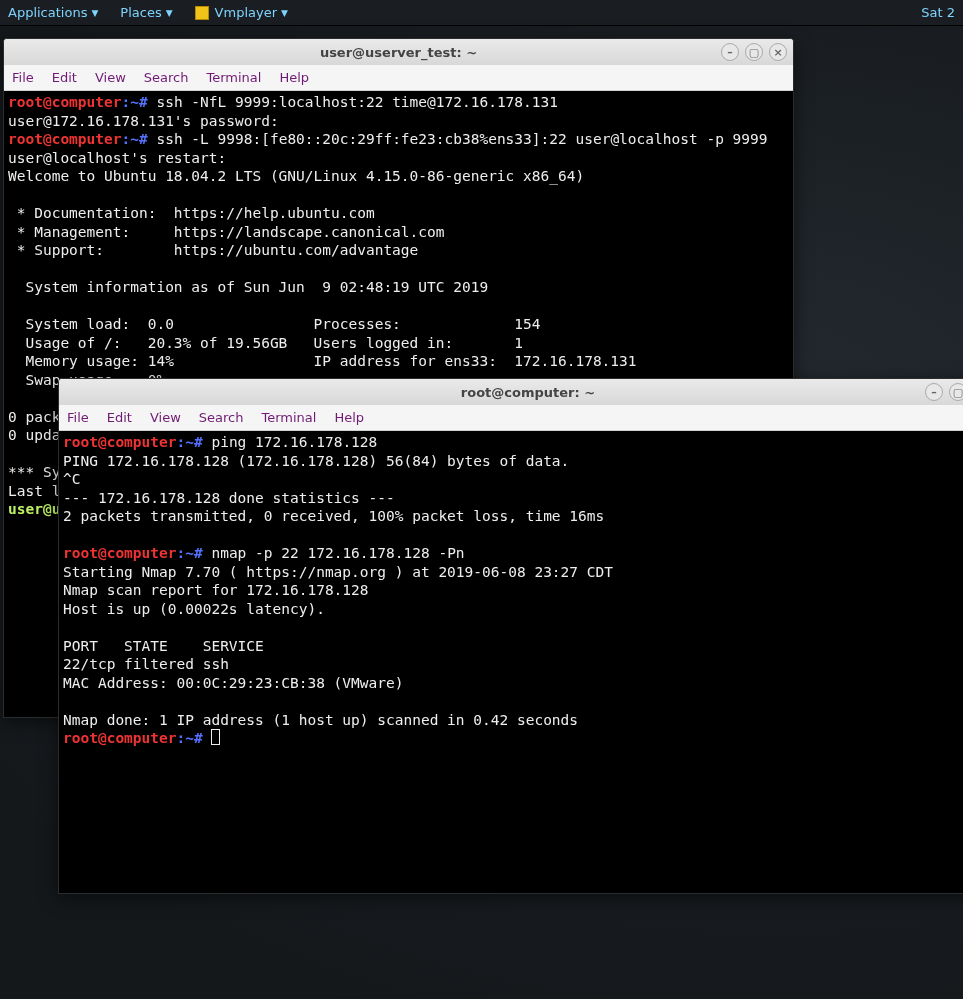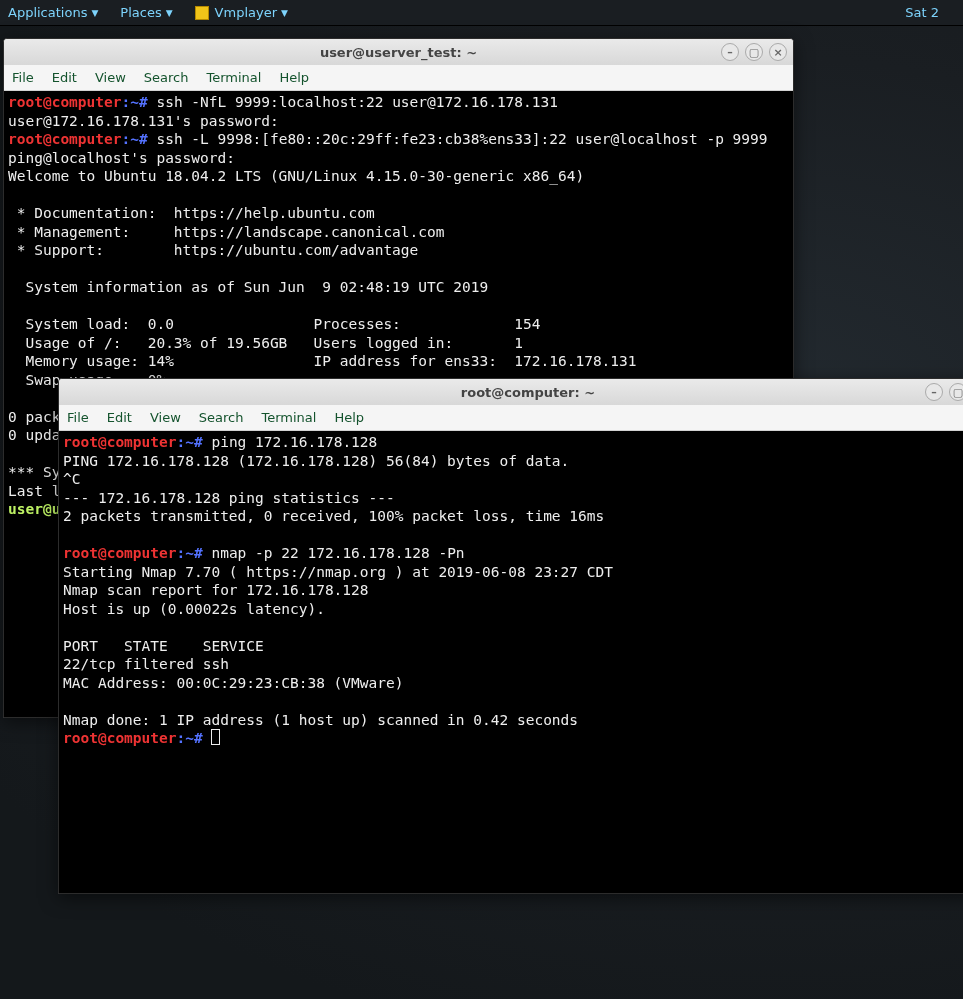--- a/index.html
+++ b/index.html
@@ -27,21 +27,21 @@
   margin-right: 22px;
   display: flex;
   align-items: center;
   cursor: pointer;
 }
 .topbar .menu-item .arrow {
   margin-left: 4px;
   font-size: 9px;
 }
 .topbar .spacer { flex: 1; }
-.topbar .clock { margin-right: 16px; }
+.topbar .clock { margin-right: 0; }
 
 .vm-icon {
   width: 14px;
   height: 14px;
   background: #f0c419;
   border: 1px solid #b58900;
   margin-right: 6px;
   display: inline-block;
 }
 
@@ -98,21 +98,21 @@
   cursor: pointer;
 }
 .menubar {
   height: 26px;
   background: #f5f5f5;
   border-bottom: 1px solid #d2d2d2;
   display: flex;
   align-items: center;
   padding: 0 8px;
   font-size: 13px;
-  color: #14532d;
+  color: #701a75;
   gap: 18px;
 }
 .menubar span { cursor: pointer; }
 
 .terminal {
   flex: 1;
   background: #000;
   color: #eee;
   font-family: "DejaVu Sans Mono", monospace;
   font-size: 14.5px;
@@ -196,25 +196,25 @@
       </div>
     </div>
     <div class="menubar">
       <span>File</span>
       <span>Edit</span>
       <span>View</span>
       <span>Search</span>
       <span>Terminal</span>
       <span>Help</span>
     </div>
-    <div class="terminal"><span class="red">root@</span><span class="red">computer</span><span class="blue">:~#</span><span> ssh -NfL 9999:localhost:22 user@172.16.178.131</span>
+    <div class="terminal"><span class="red">root@</span><span class="red">computer</span><span class="blue">:~#</span><span> ssh -NfL 9999:localhost:22 time@172.16.178.131</span>
 <span>user@172.16.178.131's password:</span>
 <span class="red">root@</span><span class="red">computer</span><span class="blue">:~#</span><span> ssh -L 9998:[fe80::20c:29ff:fe23:cb38%ens33]:22 user@localhost -p 9999</span>
-<span>ping@localhost's password:</span>
-<span>Welcome to Ubuntu 18.04.2 LTS (GNU/Linux 4.15.0-30-generic x86_64)</span>
+<span>user@localhost's restart:</span>
+<span>Welcome to Ubuntu 18.04.2 LTS (GNU/Linux 4.15.0-86-generic x86_64)</span>
 
 <span> * Documentation:  https://help.ubuntu.com</span>
 <span> * Management:     https://landscape.canonical.com</span>
 <span> * Support:        https://ubuntu.com/advantage</span>
 
 <span>  System information as of Sun Jun  9 02:48:19 UTC 2019</span>
 
 <span>  System load:  0.0                Processes:             154</span>
 <span>  Usage of /:   20.3% of 19.56GB   Users logged in:       1</span>
 <span>  Memory usage: 14%                IP address for ens33:  172.16.178.131</span>
@@ -242,21 +242,21 @@
       <span>File</span>
       <span>Edit</span>
       <span>View</span>
       <span>Search</span>
       <span>Terminal</span>
       <span>Help</span>
     </div>
     <div class="terminal"><span class="red">root@</span><span class="red">computer</span><span class="blue">:~#</span><span> ping 172.16.178.128</span>
 <span>PING 172.16.178.128 (172.16.178.128) 56(84) bytes of data.</span>
 <span>^C</span>
-<span>--- 172.16.178.128 ping statistics ---</span>
+<span>--- 172.16.178.128 done statistics ---</span>
 <span>2 packets transmitted, 0 received, 100% packet loss, time 16ms</span>
 
 <span class="red">root@</span><span class="red">computer</span><span class="blue">:~#</span><span> nmap -p 22 172.16.178.128 -Pn</span>
 <span>Starting Nmap 7.70 ( https://nmap.org ) at 2019-06-08 23:27 CDT</span>
 <span>Nmap scan report for 172.16.178.128</span>
 <span>Host is up (0.00022s latency).</span>
 
 <span>PORT   STATE    SERVICE</span>
 <span>22/tcp filtered ssh</span>
 <span>MAC Address: 00:0C:29:23:CB:38 (VMware)</span>

